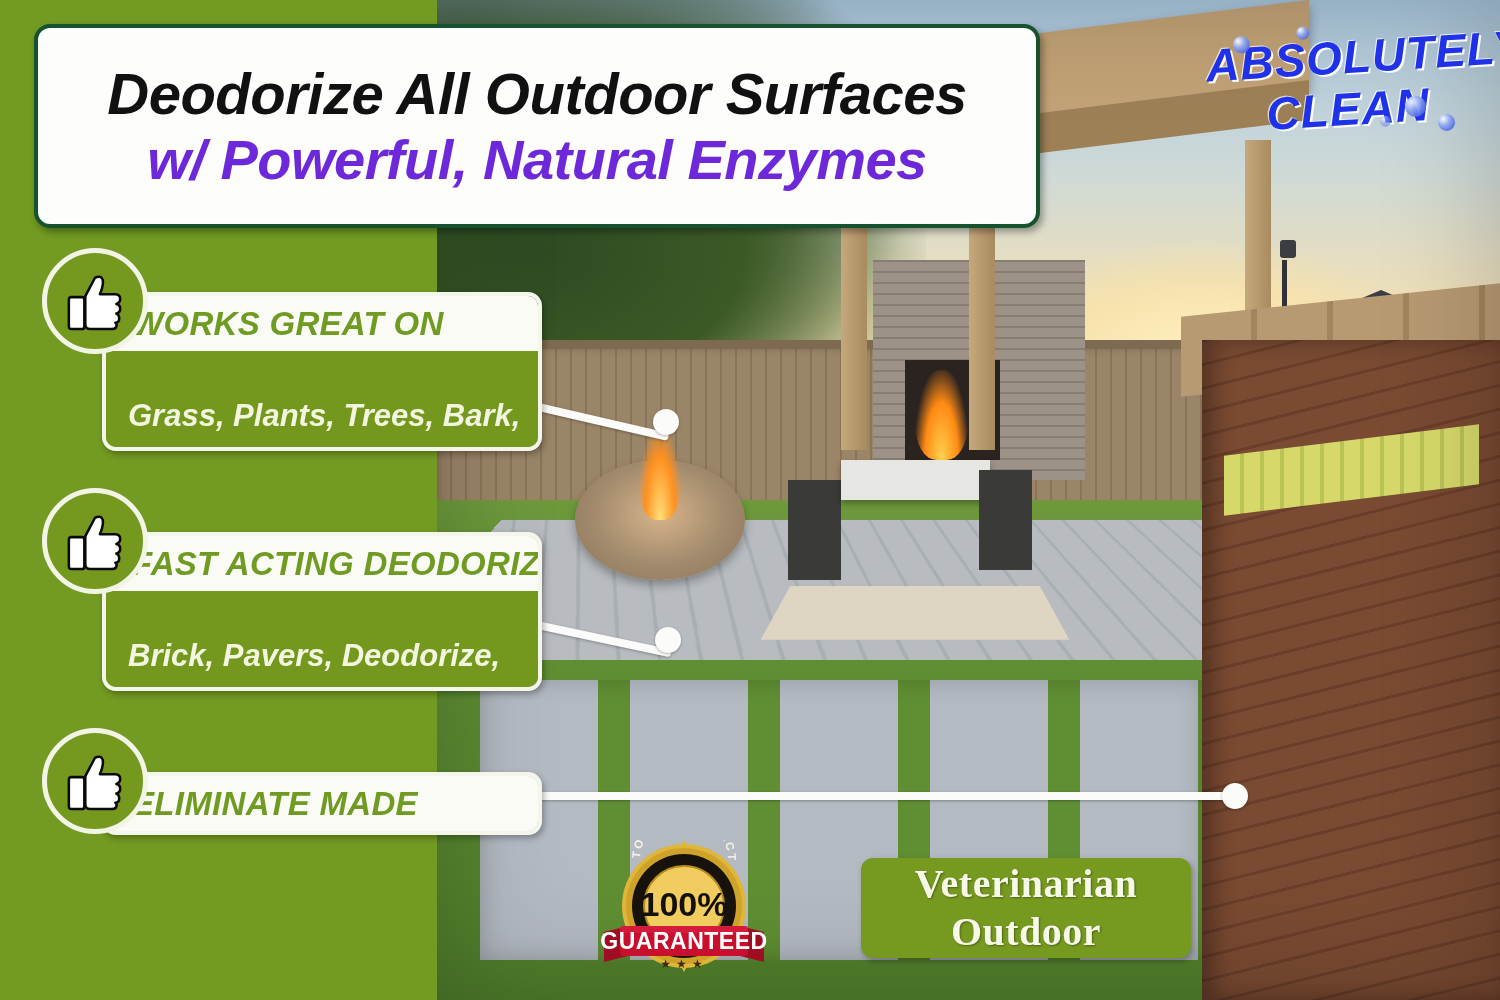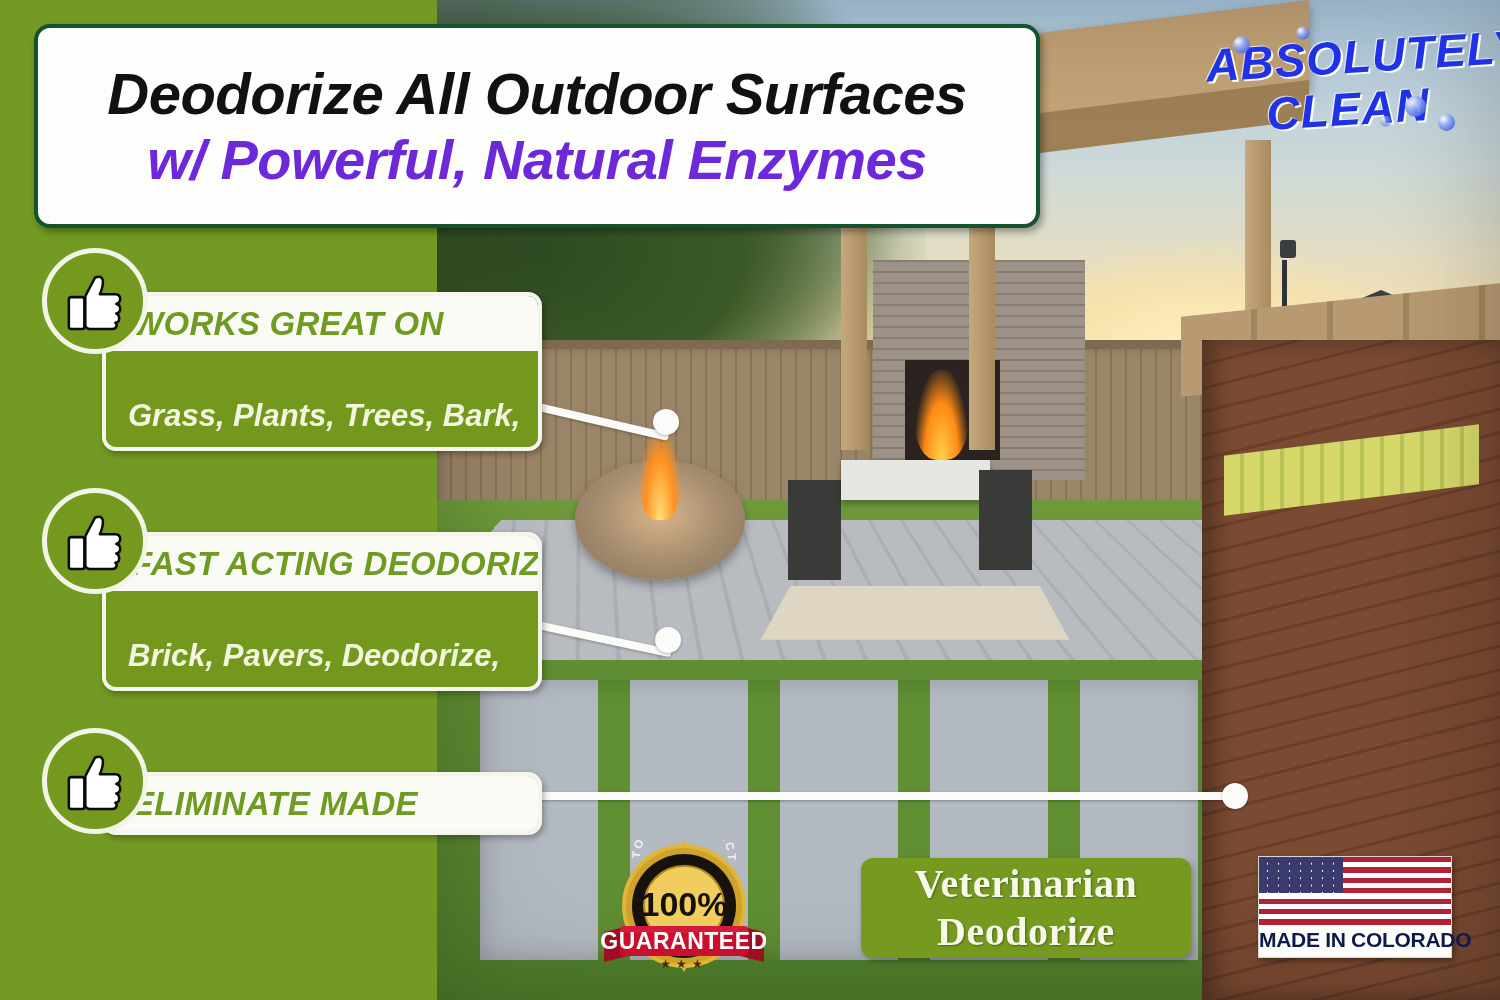--- a/index.html
+++ b/index.html
@@ -270,23 +270,17 @@
         <rect x="20" y="86" width="128" height="30" rx="4" fill="#c8102e"></rect>
         <rect x="20" y="86" width="128" height="7" fill="#e0254a" opacity=".5"></rect>
       </g>
       <text x="84" y="109" text-anchor="middle" font-family="Liberation Sans, sans-serif" font-size="23" font-weight="bold" fill="#ffffff" letter-spacing="0.5">GUARANTEED</text>
       <text x="84" y="128" text-anchor="middle" font-family="Liberation Sans, sans-serif" font-size="12" fill="#3a2c0c" letter-spacing="5">★★★</text>
     </svg>
   </div>
 
   <div class="vet">
     <div class="vet-l1">Veterinarian</div>
-    <div class="vet-l2">Deodorize</div>
-  </div>
-
-  <div class="flagbadge">
-    <div class="flag">
-      <div class="canton"></div>
-    </div>
-    <div class="flag-label">MADE IN COLORADO</div>
-  </div>
+    <div class="vet-l2">Outdoor</div>
+  </div>
+
 
 </div>
 
 </body></html>

